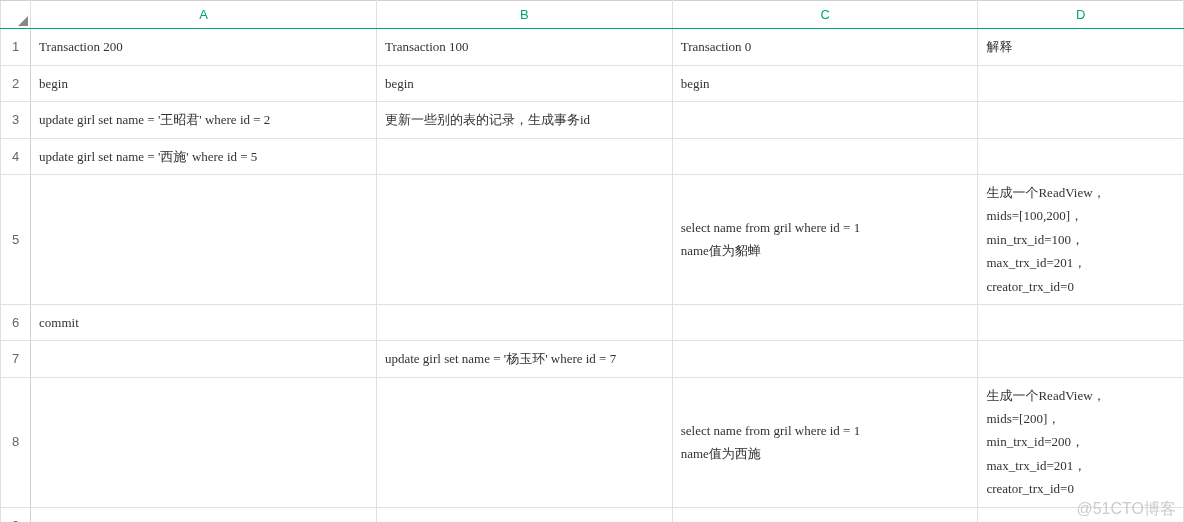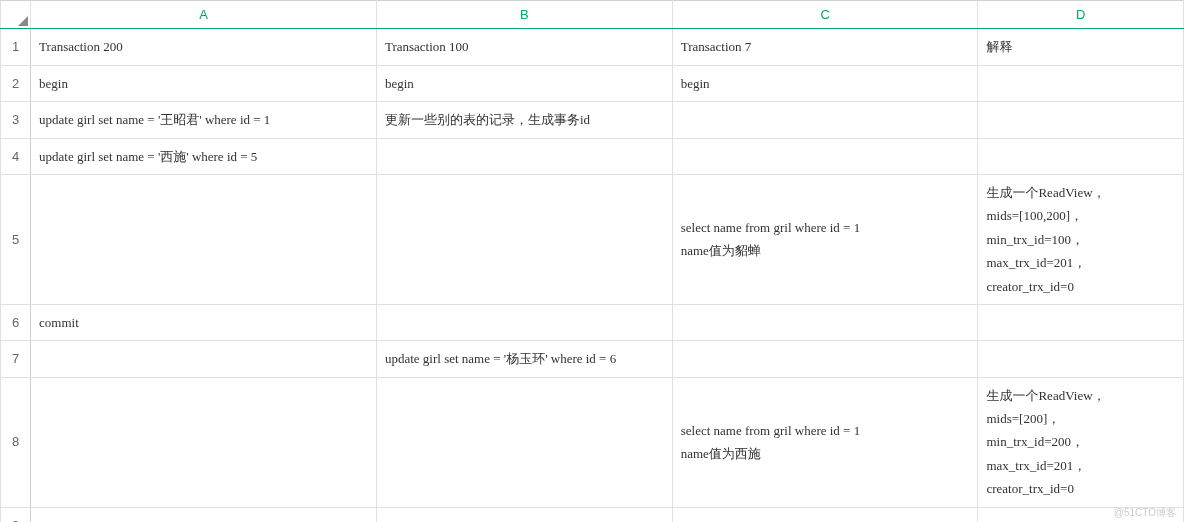--- a/index.html
+++ b/index.html
@@ -74,56 +74,56 @@
     .col-b { width: 295px; }
     .col-c { width: 305px; }
     .col-d { width: 205px; }
     .multi-line {
       white-space: pre-line;
     }
     .watermark {
       position: absolute;
       bottom: 2px;
       right: 8px;
-      font-size: 10px;
+      font-size: 16px;
       color: #ccc;
       font-family: Arial, sans-serif;
     }
   </style>
 </head>
 <body>
 
 <div class="spreadsheet">
   <div class="row">
     <div class="cell corner col-header"></div>
     <div class="cell col-header col-a">A</div>
     <div class="cell col-header col-b">B</div>
     <div class="cell col-header col-c">C</div>
     <div class="cell col-header col-d">D</div>
   </div>
 
   <div class="row">
     <div class="cell row-header">1</div>
     <div class="cell col-a">Transaction 200</div>
     <div class="cell col-b">Transaction 100</div>
-    <div class="cell col-c">Transaction 7</div>
+    <div class="cell col-c">Transaction 0</div>
     <div class="cell col-d">解释</div>
   </div>
 
   <div class="row">
     <div class="cell row-header">2</div>
     <div class="cell col-a">begin</div>
     <div class="cell col-b">begin</div>
     <div class="cell col-c">begin</div>
     <div class="cell col-d"></div>
   </div>
 
   <div class="row">
     <div class="cell row-header">3</div>
-    <div class="cell col-a">update girl set name = '王昭君' where id = 1</div>
+    <div class="cell col-a">update girl set name = '王昭君' where id = 2</div>
     <div class="cell col-b">更新一些别的表的记录，生成事务id</div>
     <div class="cell col-c"></div>
     <div class="cell col-d"></div>
   </div>
 
   <div class="row">
     <div class="cell row-header">4</div>
     <div class="cell col-a">update girl set name = '西施' where id = 5</div>
     <div class="cell col-b"></div>
     <div class="cell col-c"></div>
@@ -147,21 +147,21 @@
     <div class="cell row-header">6</div>
     <div class="cell col-a">commit</div>
     <div class="cell col-b"></div>
     <div class="cell col-c"></div>
     <div class="cell col-d"></div>
   </div>
 
   <div class="row">
     <div class="cell row-header">7</div>
     <div class="cell col-a"></div>
-    <div class="cell col-b">update girl set name = '杨玉环' where id = 6</div>
+    <div class="cell col-b">update girl set name = '杨玉环' where id = 7</div>
     <div class="cell col-c"></div>
     <div class="cell col-d"></div>
   </div>
 
   <div class="row">
     <div class="cell row-header">8</div>
     <div class="cell col-a"></div>
     <div class="cell col-b"></div>
     <div class="cell col-c multi-line">select name from gril where id = 1
 name值为西施</div>

